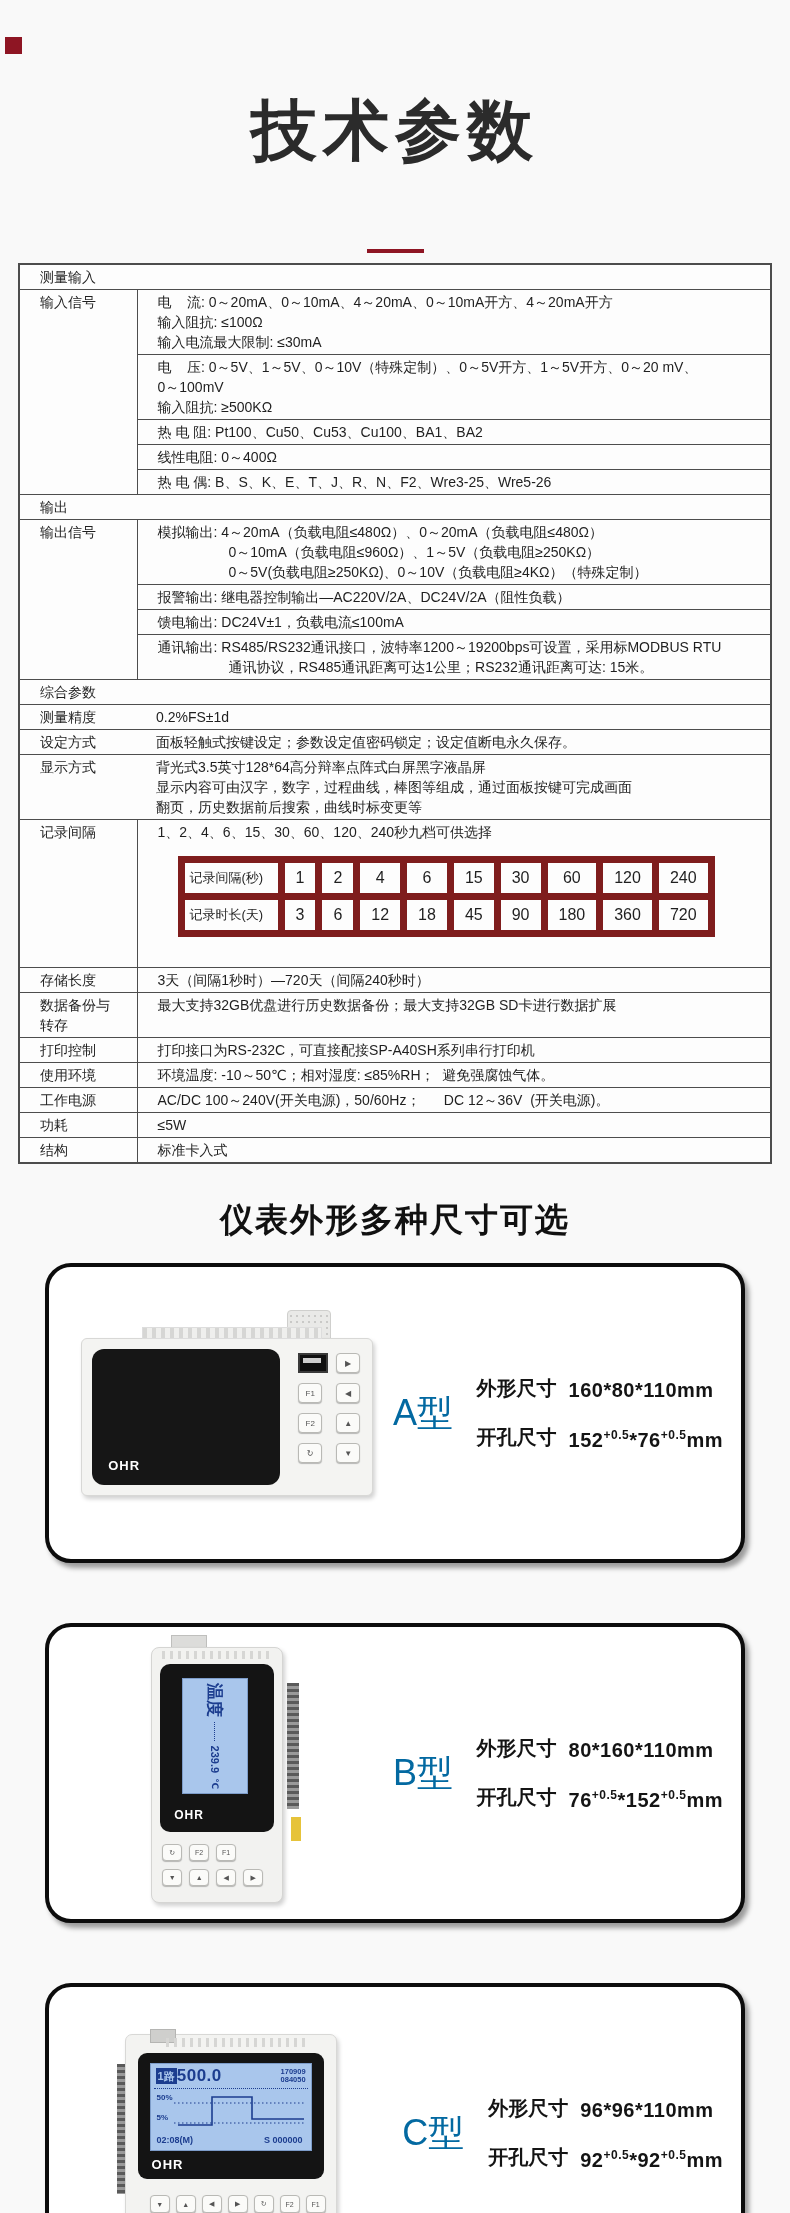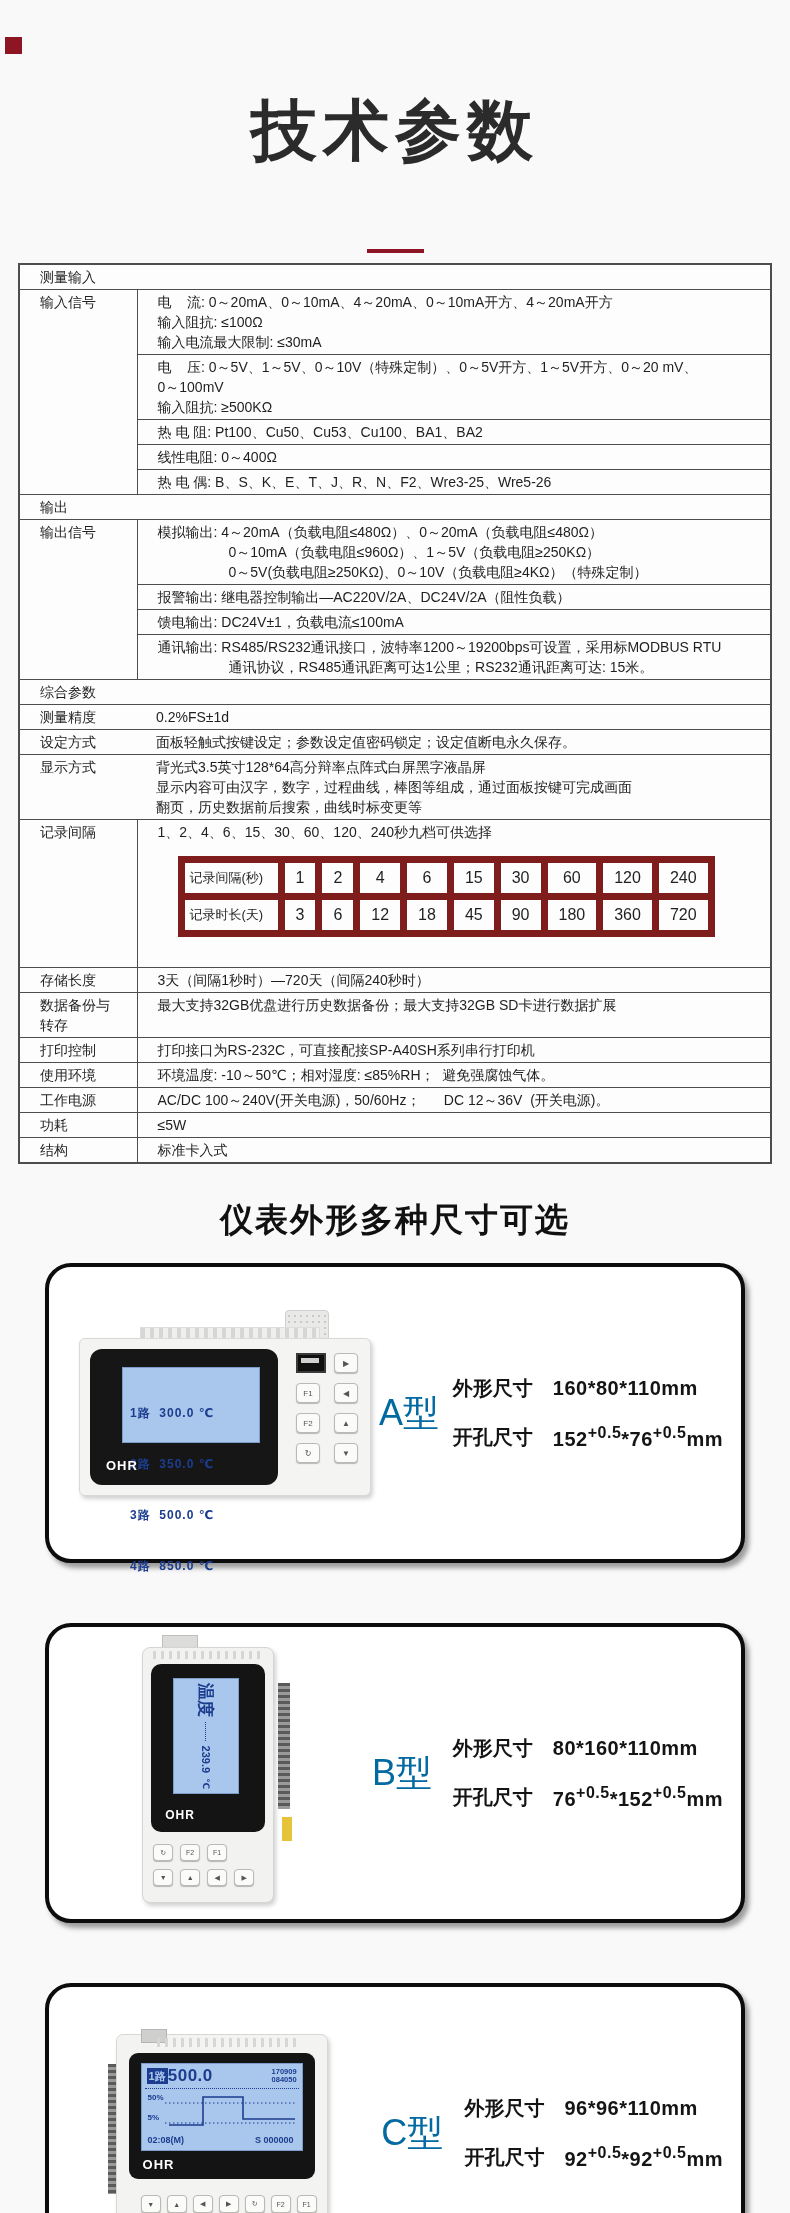--- a/index.html
+++ b/index.html
@@ -33,24 +33,24 @@
   .sizes-heading { margin-top:34px; text-align:center; font-size:33px; color:#111; letter-spacing:2px; }
 
   
   .model-box { width:700px; height:300px; margin:60px 45px 0 45px; background:#ffffff;
     border:4px solid #0c0c0c; border-radius:26px; box-shadow:4px 5px 5px rgba(0,0,0,.38);
     display:flex; align-items:center; padding:0 18px 0 30px; }
   .model-box.first { margin-top:20px; }
   .meter-zone { width:330px; display:flex; justify-content:center; align-items:center; }
   .model-name { width:106px; text-align:center; font-size:36px; color:#0369a1; }
   .dims { flex:1; display:flex; flex-direction:column; gap:22px; padding-left:6px; }
-  .dim-row { display:flex; align-items:center; gap:20px; font-weight:bold; font-size:20px; color:#141414; }
+  .dim-row { display:flex; align-items:flex-end; gap:12px; font-weight:bold; font-size:20px; color:#141414; }
   .dim-label { white-space:nowrap; }
   .dim-value { white-space:nowrap; letter-spacing:.5px; }
-  .dim-value sup { font-size:16px; }
+  .dim-value sup { font-size:12px; }
 
   
   .key { background:#fbfbf9; border:1px solid #b9b9b5; border-radius:4px; color:#555;
     display:flex; align-items:center; justify-content:center; box-shadow:0 1px 1px rgba(0,0,0,.25); }
   .lcd { background:#a9c6ec; border:1px solid #7d9cc9; color:#1c3d8f; }
 
   
   .meter-a { position:relative; width:292px; height:186px; margin-top:4px; }
   .ma-stick { position:absolute; right:42px; top:-12px; width:44px; height:96px; background:#e9e9e7;
     border:1px solid #cfcfcd; border-radius:4px 4px 0 0; z-index:0;
@@ -299,26 +299,20 @@
 
 <h2 class="sizes-heading">仪表外形多种尺寸可选</h2>
 
 <section class="model-box first">
   <div class="meter-zone">
     <div class="meter-a">
       <div class="ma-stick"></div>
       <div class="ma-body">
         <div class="ma-vent"></div>
         <div class="ma-bezel">
-          <div class="ma-lcd lcd">
-            <div>1路  300.0 ℃</div>
-            <div>2路  350.0 ℃</div>
-            <div>3路  500.0 ℃</div>
-            <div>4路  850.0 ℃</div>
-          </div>
           <div class="ma-logo">OHR</div>
         </div>
         <div class="ma-keys">
           <div class="ma-usbport"></div>
           <div class="key">▶</div>
           <div class="key">F1</div>
           <div class="key">◀</div>
           <div class="key">F2</div>
           <div class="key">▲</div>
           <div class="key">↻</div>

